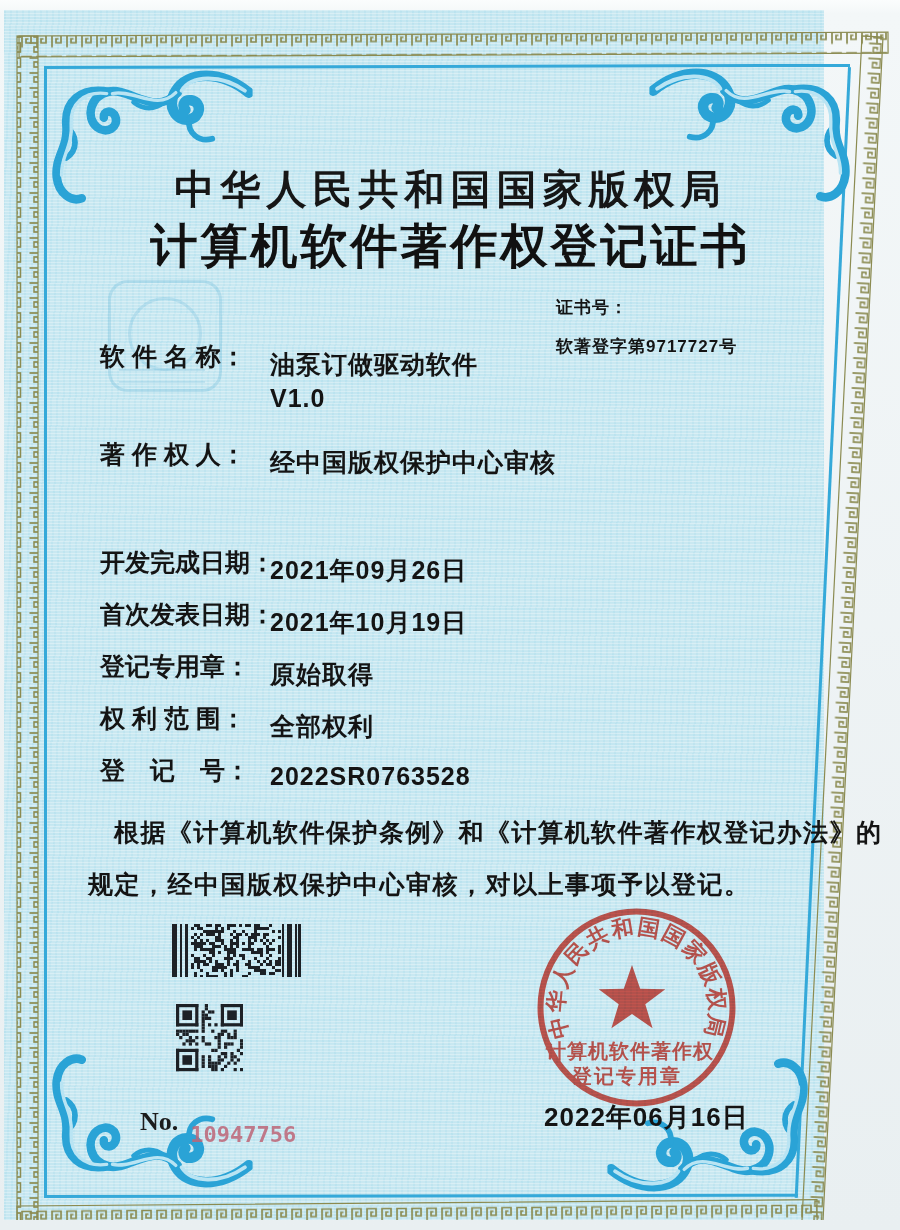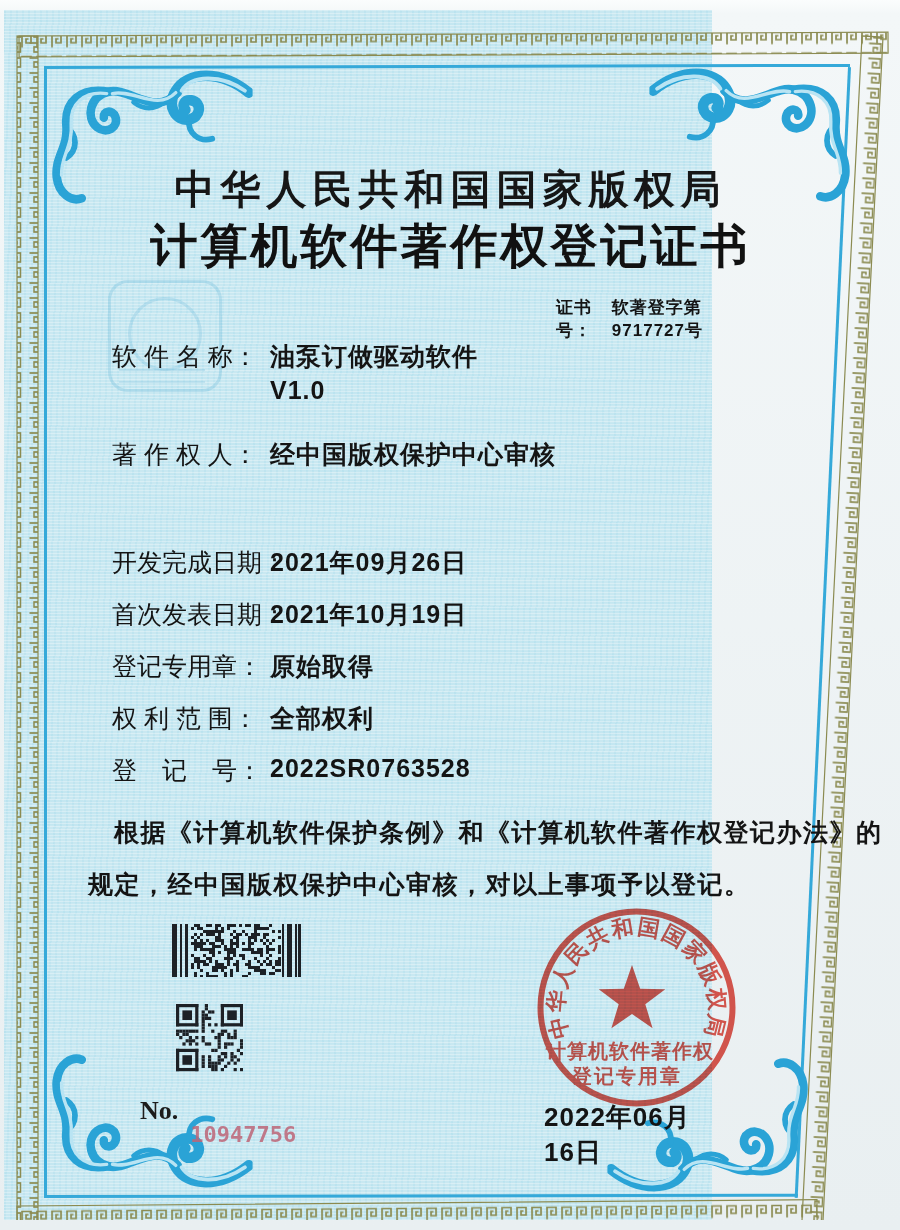--- a/index.html
+++ b/index.html
@@ -2,21 +2,21 @@
 <html><head>
 <meta charset="utf-8">
 <style>
   html,body{margin:0;padding:0;}
   body{
     width:900px;height:1230px;position:relative;overflow:hidden;
     background:linear-gradient(180deg,#fbfdfd 0px,#f3f7f8 14px,#e9eff1 100%);
     font-family:"Liberation Sans", sans-serif;
   }
   .paper{
-    position:absolute;left:4px;top:10px;width:708px;height:1210px;
+    position:absolute;left:4px;top:10px;width:820px;height:1210px;
     background-color:#c9e8f1;
     background-image:
       repeating-linear-gradient(0deg, rgba(255,255,255,.30) 0 1px, rgba(255,255,255,0) 1px 3px),
       repeating-linear-gradient(92deg, rgba(130,205,228,.14) 0 2px, rgba(130,205,228,0) 2px 6px),
       repeating-linear-gradient(2deg, rgba(160,220,238,.12) 0 4px, rgba(160,220,238,0) 4px 11px);
   }
   .abs{position:absolute;}
   svg{display:block;}
   .deco{pointer-events:none;}
 
@@ -25,25 +25,25 @@
     left:0;top:152px;width:893px;text-align:center;
     font-family:"Liberation Serif", serif;font-weight:bold;color:#161616;
     font-size:40px;letter-spacing:6px;
   }
   .cert-title{
     left:0;top:205px;width:893px;text-align:center;
     font-family:"Liberation Serif", serif;font-weight:bold;color:#111;
     font-size:47px;letter-spacing:3px;
   }
   .certno-row{left:552px;top:286px;display:flex;gap:16px;color:#141414;
-    font-weight:bold;font-size:17px;letter-spacing:1px;}
-  .field-label{position:absolute;left:108px;font-size:25px;font-weight:normal;color:#141414;white-space:pre;}
-  .field-value{position:absolute;left:266px;font-size:25px;font-weight:bold;color:#141414;white-space:pre;letter-spacing:1px;}
+    font-weight:bold;font-size:17px;letter-spacing:1px;flex-direction:column;}
+  .field-label{position:absolute;left:96px;font-size:25px;font-weight:bold;color:#141414;white-space:pre;}
+  .field-value{position:absolute;left:266px;font-size:25px;font-weight:bold;color:#141414;white-space:pre;letter-spacing:1px;margin-top:8px;}
   .para{position:absolute;font-size:25px;font-weight:bold;color:#141414;letter-spacing:1.5px;white-space:pre;}
-  .serial-row{left:136px;top:1086px;display:flex;align-items:flex-start;gap:12px;}
+  .serial-row{left:136px;top:1086px;display:flex;align-items:center;gap:12px;}
   .serial-label{font-family:"Liberation Serif", serif;font-weight:bold;font-size:26px;color:#1c1c1c;}
   .serial-number{font-family:"DejaVu Sans Mono", monospace;font-size:22px;font-weight:bold;
     color:#bd6577;letter-spacing:0px;opacity:.85;margin-top:26px;}
   .issue-date{left:540px;top:1090px;font-size:26px;font-weight:bold;color:#141414;letter-spacing:1px;}
 
   
   .watermark{left:104px;top:270px;width:108px;height:106px;border:3px solid rgba(96,180,216,.35);
     border-radius:20px;opacity:.8;}
   .watermark .wm-circle{position:absolute;left:17px;top:14px;width:68px;height:68px;border-radius:50%;
     border:3px solid rgba(96,180,216,.30);}

